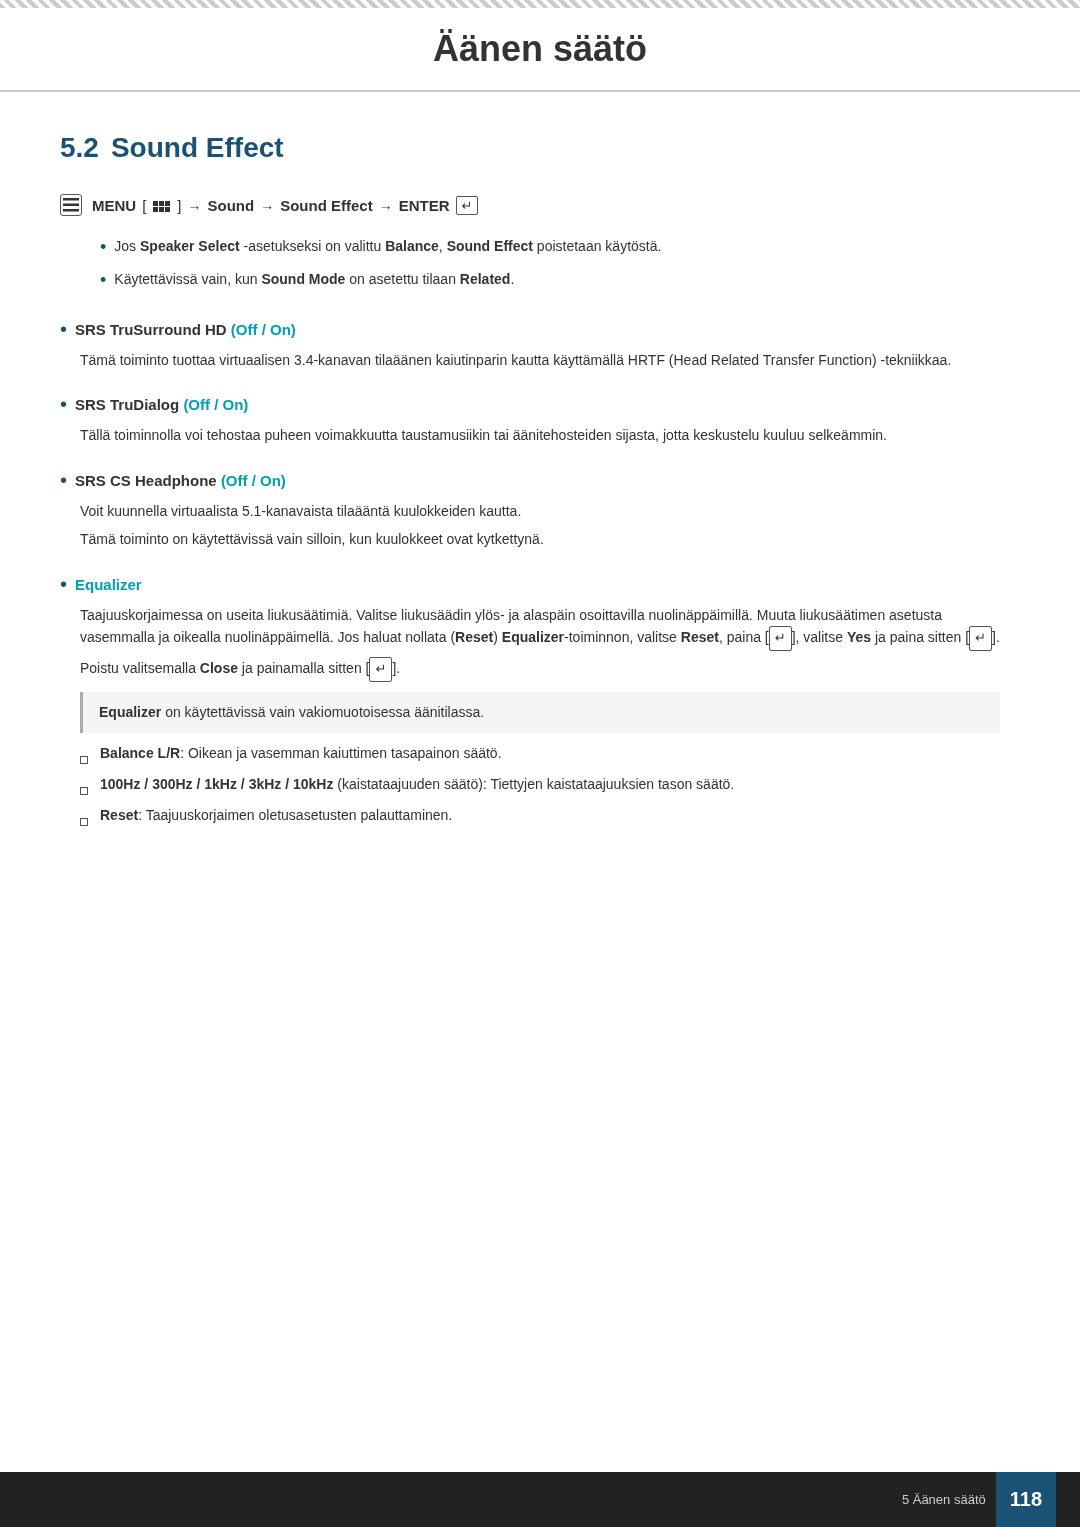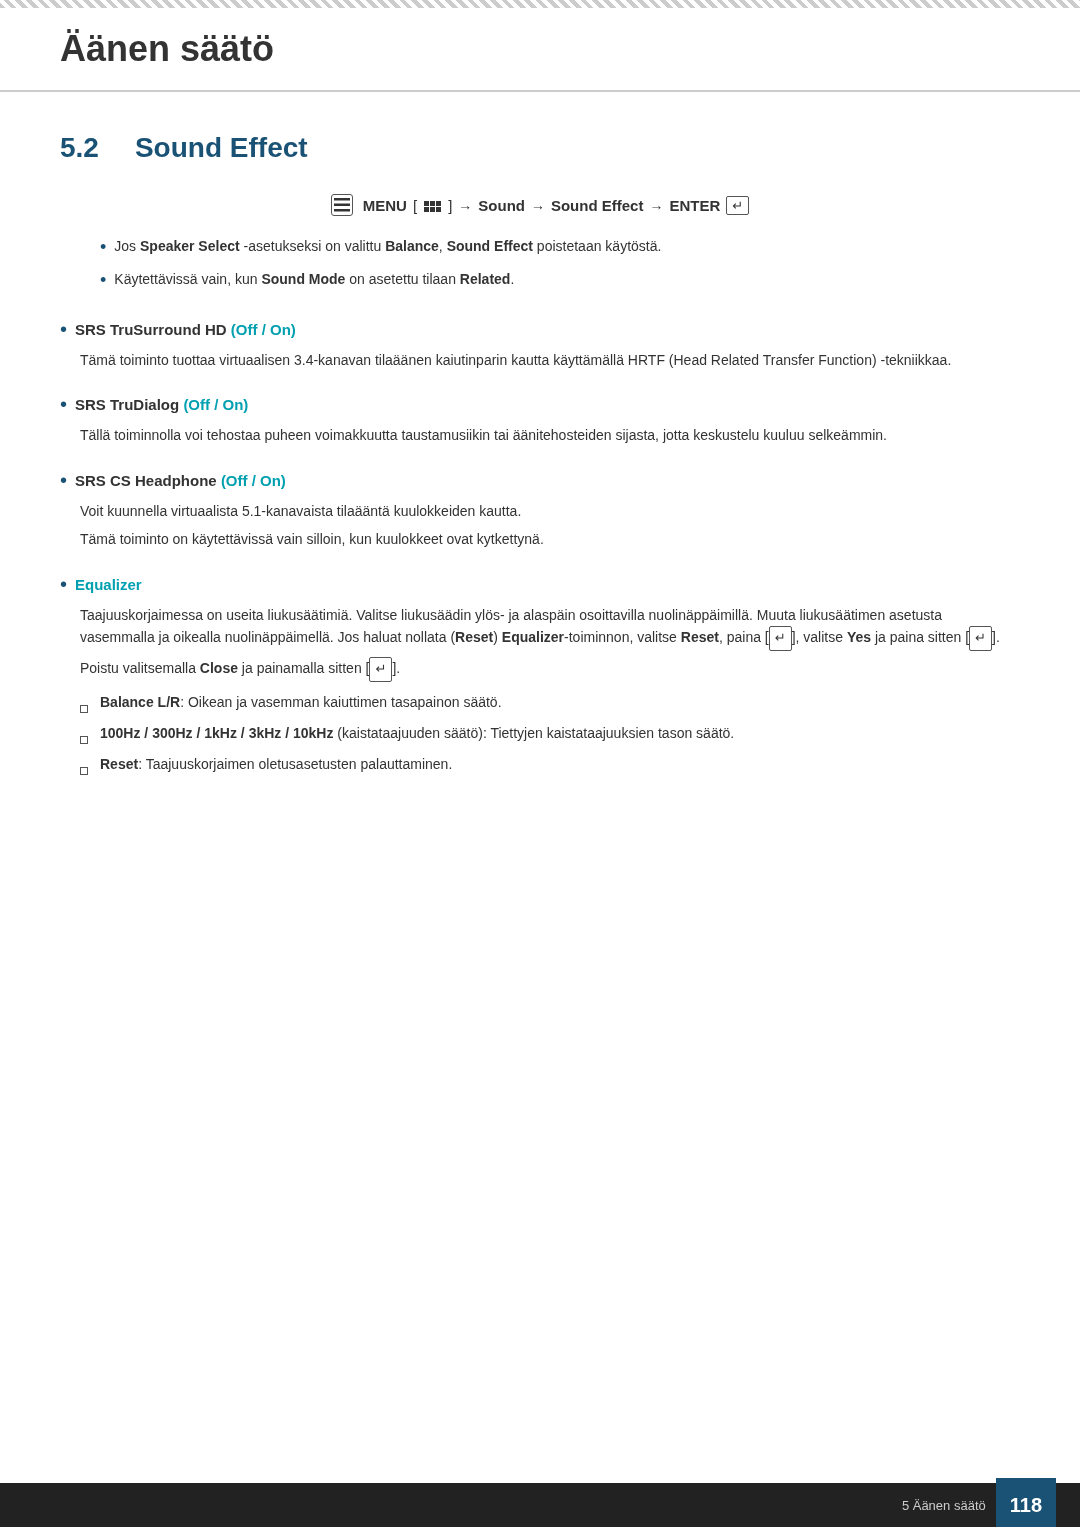--- a/index.html
+++ b/index.html
@@ -37,32 +37,33 @@
     .page-header {
       padding: 28px 60px 20px 60px;
       border-bottom: 2px solid #cccccc;
       margin-bottom: 0;
     }
 
     .page-title {
       font-size: 36px;
       font-weight: bold;
       color: #333333;
+      text-align: center;
     }
 
     
     .main-content {
       padding: 40px 60px 80px 60px;
     }
 
     
     .section-header {
       display: flex;
       align-items: baseline;
-      gap: 36px;
+      gap: 12px;
       margin-bottom: 30px;
     }
 
     .section-number {
       font-size: 28px;
       font-weight: bold;
       color: #1a5276;
     }
 
     .section-title {
@@ -72,21 +73,20 @@
     }
 
     
     .nav-path {
       display: flex;
       align-items: center;
       gap: 6px;
       margin-bottom: 20px;
       font-size: 15px;
       color: #333333;
-      justify-content: center;
     }
 
     .nav-icon {
       display: inline-flex;
       align-items: center;
       justify-content: center;
       width: 22px;
       height: 22px;
       border: 1.5px solid #555;
       border-radius: 3px;
@@ -192,21 +192,21 @@
       flex-shrink: 0;
       margin-top: 4px;
     }
 
     
     .page-footer {
       position: absolute;
       bottom: 0;
       left: 0;
       right: 0;
-      height: 44px;
+      height: 55px;
       background: #222222;
       display: flex;
       align-items: center;
       justify-content: flex-end;
       padding: 0 24px;
     }
 
     .footer-text {
       color: #cccccc;
       font-size: 13px;
@@ -355,20 +355,23 @@
         <span class="cyan">Equalizer</span>
       </span>
     </div>
     <p class="feature-desc">
       Taajuuskorjaimessa on useita liukusäätimiä. Valitse liukusäädin ylös- ja alaspäin osoittavilla nuolinäppäimillä. Muuta liukusäätimen asetusta vasemmalla ja oikealla nuolinäppäimellä. Jos haluat nollata (<strong>Reset</strong>) <strong>Equalizer</strong>-toiminnon, valitse <strong>Reset</strong>, paina [<span class="enter-icon">↵</span>], valitse <strong>Yes</strong> ja paina sitten [<span class="enter-icon">↵</span>].
     </p>
     <p class="feature-desc">
       Poistu valitsemalla <strong>Close</strong> ja painamalla sitten [<span class="enter-icon">↵</span>].
     </p>
 
+    <div class="info-box">
+      <strong>Equalizer</strong> on käytettävissä vain vakiomuotoisessa äänitilassa.
+    </div>
 
     <div class="sub-list">
       <div class="sub-item">
         <span class="sub-bullet"></span>
         <span>
           <strong>Balance L/R</strong>: Oikean ja vasemman kaiuttimen tasapainon säätö.
         </span>
       </div>
       <div class="sub-item">
         <span class="sub-bullet"></span>

